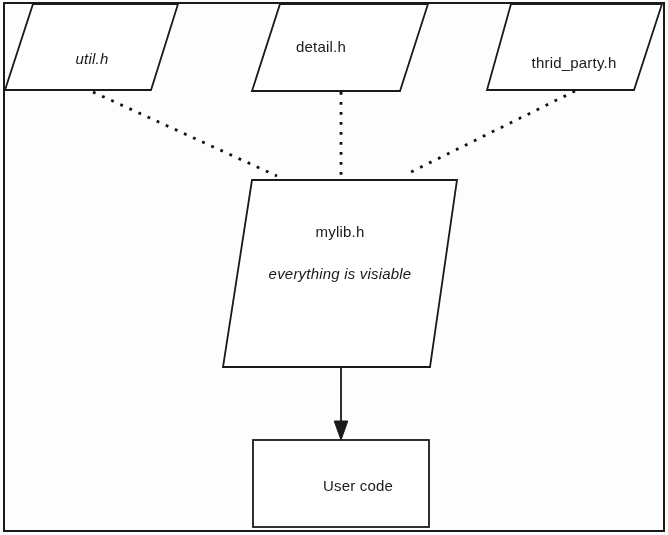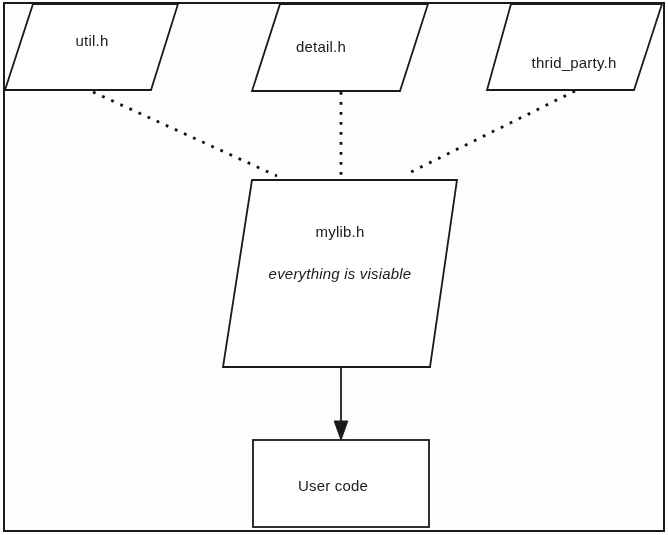--- a/index.html
+++ b/index.html
@@ -50,24 +50,24 @@
 
     <polygon points="33,4 178,4 151,90 5,90" fill="#ffffff" stroke="#1a1a1a" stroke-width="1.8"></polygon>
     <polygon points="280,4 428,4 400,91 252,91" fill="#ffffff" stroke="#1a1a1a" stroke-width="1.8"></polygon>
     <polygon points="511,4 662,4 634,90 487,90" fill="#ffffff" stroke="#1a1a1a" stroke-width="1.8"></polygon>
 
     <polygon points="252,180 457,180 430,367 223,367" fill="#ffffff" stroke="#1a1a1a" stroke-width="1.8"></polygon>
 
     <rect x="253" y="440" width="176" height="87" fill="#ffffff" stroke="#1a1a1a" stroke-width="1.8"></rect>
   </svg>
 
-  <div class="label" style="left:92px;  top:41px;">util.h</div>
+  <div class="label" style="left:92px;  top:59px;font-style:italic;">util.h</div>
 
   <div class="label" style="left:321px; top:47px;">detail.h</div>
 
   <div class="label" style="left:574px; top:63px;">thrid_party.h</div>
 
   <div class="label" style="left:340px; top:232px;text-align:right;">mylib.h</div>
 
   <div class="label" style="left:340px; top:274px;font-style:italic;">everything is visiable</div>
 
-  <div class="label" style="left:333px; top:486px;">User code</div>
+  <div class="label" style="left:358px; top:486px;">User code</div>
 </div>
 
 </body></html>

